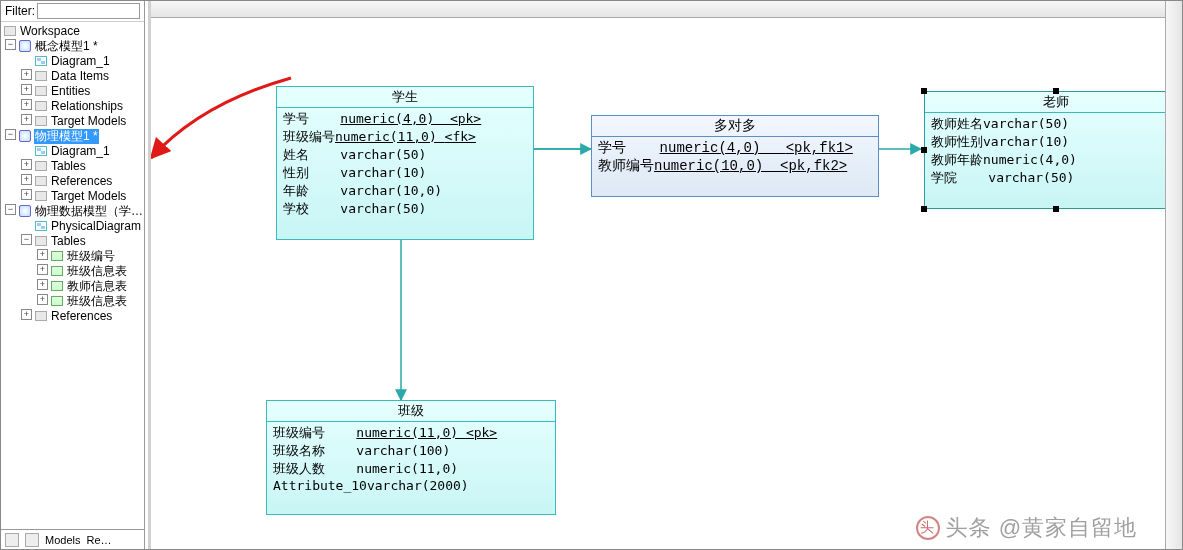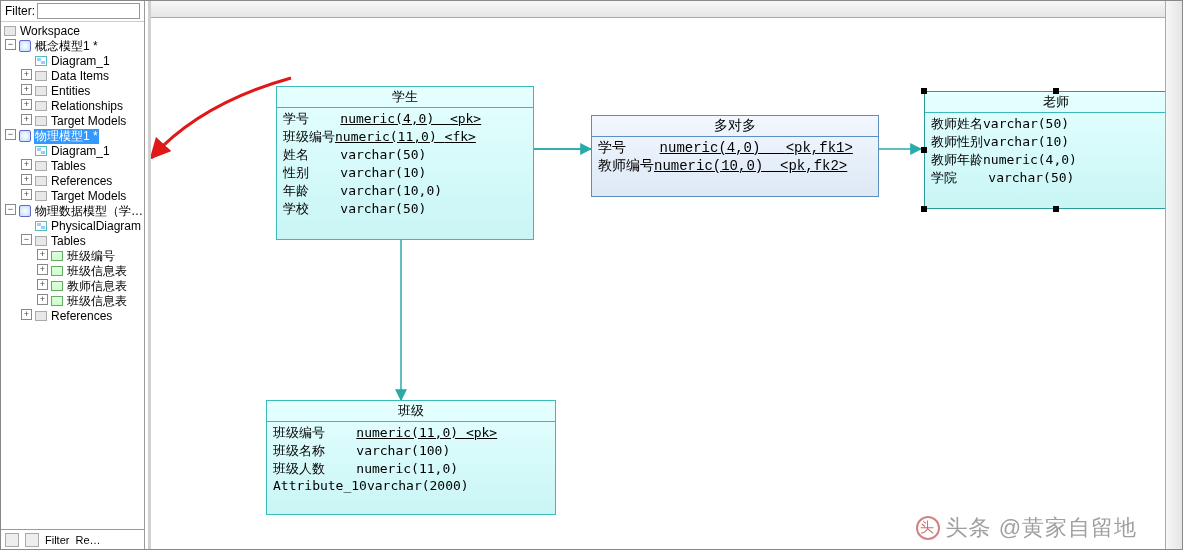--- a/index.html
+++ b/index.html
@@ -326,21 +326,21 @@
         <span class="exp">+</span>
         <span class="ticon">
           <span class="folder-icon"></span>
         </span>
         <span class="lbl">References</span>
       </div>
   </div>
   <div class="bottom-tabs">
     <span class="bicon"></span>
     <span class="bicon"></span>
-    <span>Filter</span>
+    <span>Models</span>
     <span>Re…</span>
   </div>
 </div>
 
 <div class="canvas">
   <div class="hscroll"></div>
   <div class="vscroll"></div>
   <div class="canvas-inner">
 
     <svg class="arrows">

